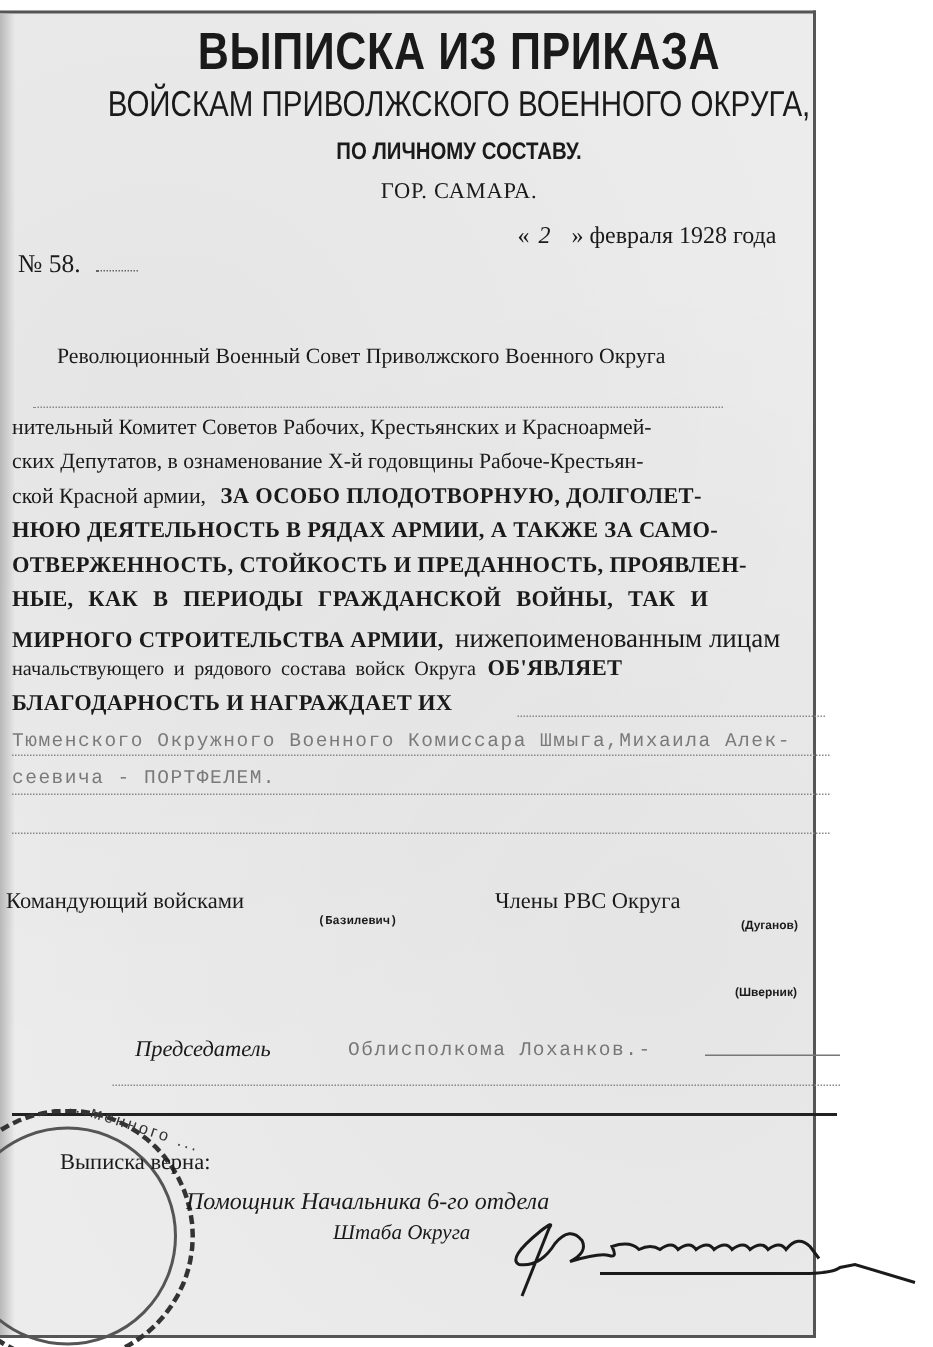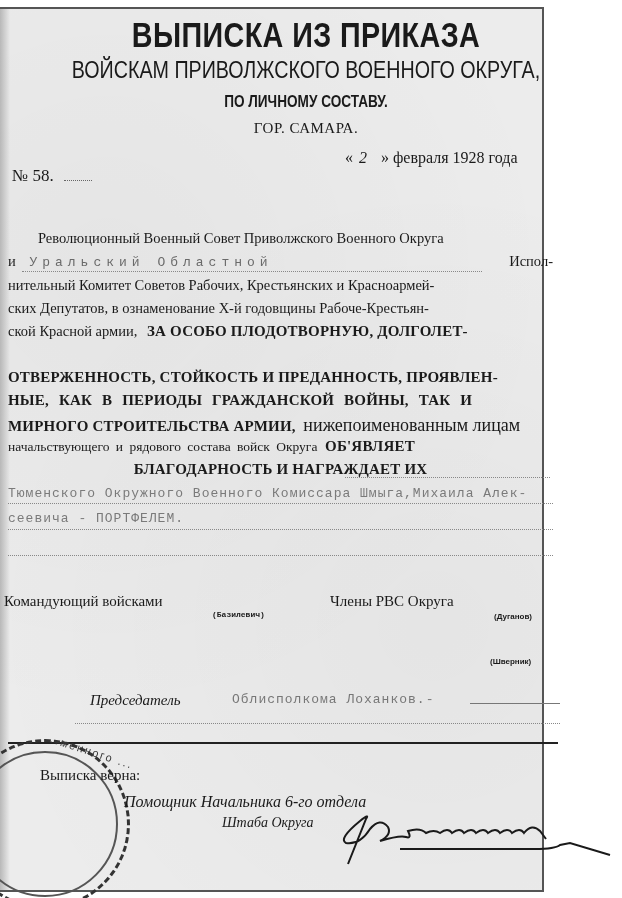--- a/index.html
+++ b/index.html
@@ -49,43 +49,39 @@
     <span>февраля 1928 года</span>
   </div>
 
   <div class="abs number">
     <span>№</span>
     <span>58.</span>
     <span class="dots"></span>
   </div>
 
   <div class="line" style="top:221px; left:38px;">Революционный Военный Совет Приволжского Военного Округа</div>
-  <div class="line" style="top:244px;">
-    <span>и</span>
-    <span class="typed typed-wide" style="margin-left:10px;">Уральский Областной</span>
-    <span style="position:absolute; right:0;">Испол-</span>
-  </div>
   <div class="dotted-rule" style="left:22px; top:262px; width:460px;"></div>
   <div class="line" style="top:268px;">нительный Комитет Советов Рабочих, Крестьянских и Красноармей-</div>
   <div class="line" style="top:291px;">ских Депутатов, в ознаменование X-й годовщины Рабоче-Крестьян-</div>
   <div class="line" style="top:314px;">
     <span>ской Красной армии,</span>
     <span class="caps" style="margin-left:6px;">ЗА ОСОБО ПЛОДОТВОРНУЮ, ДОЛГОЛЕТ-</span>
   </div>
+  <div class="line caps" style="top:337px;">НЮЮ ДЕЯТЕЛЬНОСТЬ В РЯДАХ АРМИИ, А ТАКЖЕ ЗА САМО-</div>
   <div class="line caps" style="top:360px;">ОТВЕРЖЕННОСТЬ, СТОЙКОСТЬ И ПРЕДАННОСТЬ, ПРОЯВЛЕН-</div>
   <div class="line caps" style="top:383px; word-spacing:6px;">НЫЕ, КАК В ПЕРИОДЫ ГРАЖДАНСКОЙ ВОЙНЫ, ТАК И</div>
   <div class="line" style="top:406px;">
     <span class="caps">МИРНОГО СТРОИТЕЛЬСТВА АРМИИ,</span>
     <span style="font-size:18px; margin-left:4px;">нижепоименованным лицам</span>
   </div>
   <div class="line" style="top:429px;">
     <span style="font-size:13.5px; word-spacing:3px;">начальствующего и рядового состава войск Округа</span>
     <span class="caps" style="margin-left:4px;">ОБ'ЯВЛЯЕТ</span>
   </div>
-  <div class="line caps" style="top:452px;text-align:center;">БЛАГОДАРНОСТЬ И НАГРАЖДАЕТ ИХ</div>
+  <div class="line caps" style="top:452px;">БЛАГОДАРНОСТЬ И НАГРАЖДАЕТ ИХ</div>
   <div class="dotted-rule" style="left:345px; top:468px; width:205px;"></div>
 
   <div class="line typed" style="top:477px; color:#7a7a7a;">Тюменского Окружного Военного Комиссара Шмыга,Михаила Алек-</div>
   <div class="dotted-rule" style="left:8px; top:494px; width:545px;"></div>
   <div class="line typed" style="top:502px; color:#7a7a7a;">сеевича - ПОРТФЕЛЕМ.</div>
   <div class="dotted-rule" style="left:8px; top:520px; width:545px;"></div>
   <div class="dotted-rule" style="left:8px; top:546px; width:545px;"></div>
 
   <div class="abs sig-label" style="left:4px; top:584px;">Командующий войсками</div>
   <div class="abs small-name" style="left:212px; top:601px;font-family:Liberation Mono, monospace;">(Базилевич)</div>

